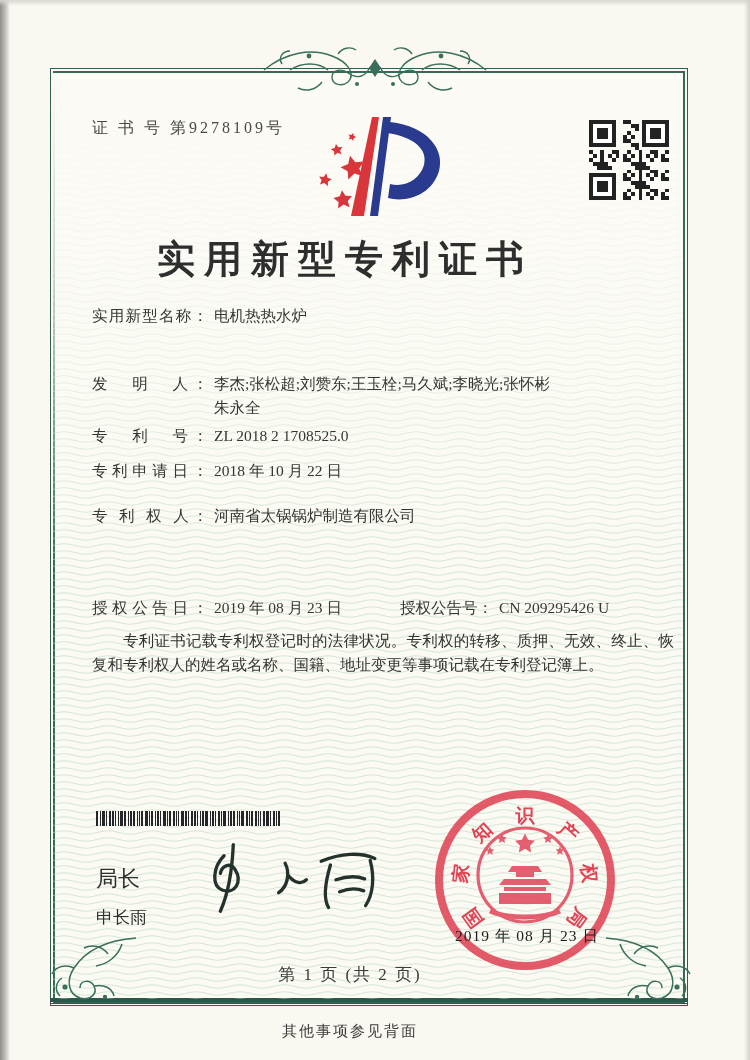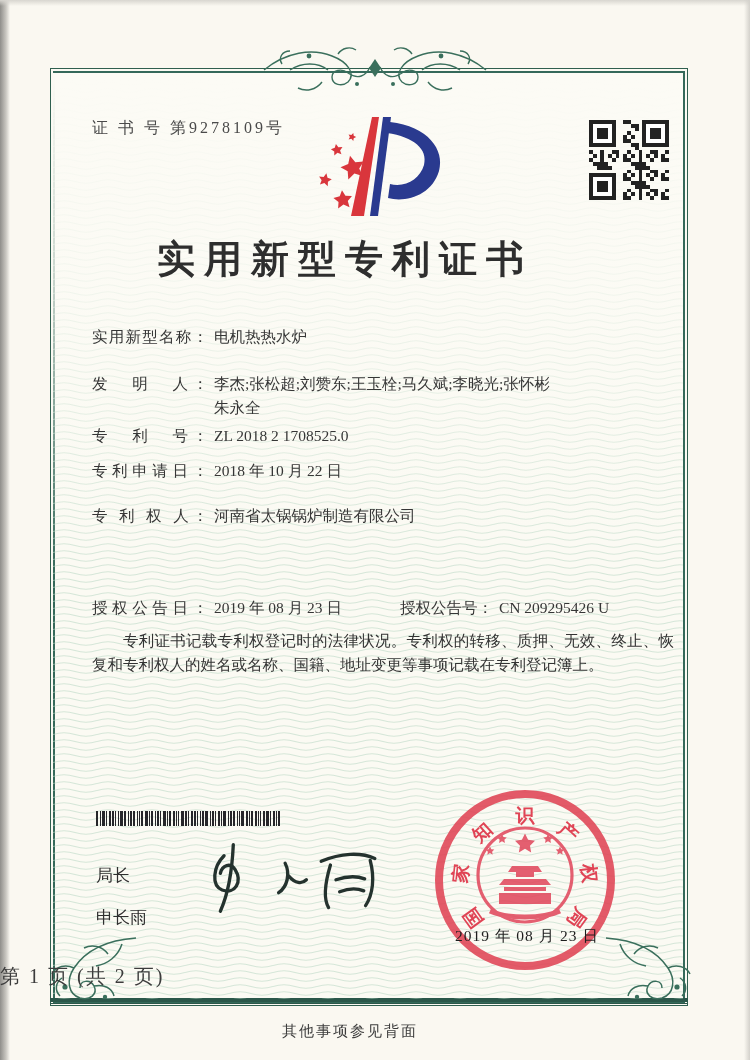--- a/index.html
+++ b/index.html
@@ -40,47 +40,47 @@
     font-size:38px;font-weight:600;letter-spacing:9px;color:#2e2e2e;}
 
   
   .row{position:absolute;left:92px;width:580px;font-size:15.5px;line-height:24px;
     display:flex;align-items:flex-start;color:#363636;}
   .lbl{display:inline-block;width:116px;flex:0 0 116px;text-align:justify;
     text-align-last:justify;-moz-text-align-last:justify;}
   .val{margin-left:6px;}
   .val .l2{display:block;}
   .row2-label{margin-left:58px;}
-  .r1{top:325px}.r2{top:372px}.r3{top:424px}.r4{top:459px}
+  .r1{top:304px}.r2{top:372px}.r3{top:424px}.r4{top:459px}
   .r5{top:504px}.r6{top:549px}.r7{top:596px}
 
   .paras{position:absolute;left:92px;top:629px;width:582px;
     font-size:15.5px;line-height:23.5px;text-align:justify;color:#333;}
   .paras p{margin:0 0 3px 0;text-indent:2em;}
 
   
   .barcode{position:absolute;left:96px;top:811px;width:190px;height:15px;}
   .barcode div{position:absolute;top:0;height:100%;background:#26262a;}
-  .director-label{position:absolute;left:96px;top:864px;font-size:17px;
+  .director-label{position:absolute;left:96px;top:864px;font-size:22px;
     font-family:"Liberation Sans","DejaVu Sans",sans-serif;color:#2f2f2f;}
   .director-name{position:absolute;left:96px;top:894px;font-size:17px;
     font-family:"Liberation Sans","DejaVu Sans",sans-serif;color:#2f2f2f;margin-top:12px;}
   .signature{position:absolute;left:200px;top:836px;}
 
   .seal{position:absolute;left:432px;top:787px;width:186px;height:186px;}
   .seal svg{position:absolute;left:0;top:0;}
   .seal-arc{position:absolute;left:0;top:0;width:100%;height:100%;}
   .seal-arc span{position:absolute;left:50%;top:50%;width:22px;height:22px;
     margin:-11px;text-align:center;font-size:19px;font-weight:700;color:#e04455;
     font-family:"Liberation Sans","DejaVu Sans",sans-serif;}
   .seal-date{position:absolute;left:455px;top:926px;font-size:15.5px;
     letter-spacing:1px;color:#1e1e1e;z-index:5;}
 
-  .page-num{position:absolute;left:0;top:963px;width:700px;
-    font-size:20px;letter-spacing:2px;color:#3c3c3c;}
+  .page-num{position:absolute;left:0;top:963px;width:700px;text-align:center;
+    font-size:17px;letter-spacing:2px;color:#3c3c3c;}
   .back-note{position:absolute;left:0;top:1022px;width:700px;text-align:center;
     font-size:15px;letter-spacing:2px;color:#3c3c3c;}
 </style>
 </head>
 <body>
 
 <div class="page">
 
   <div class="scan-edge-left"></div>
   <div class="scan-edge-top"></div>

